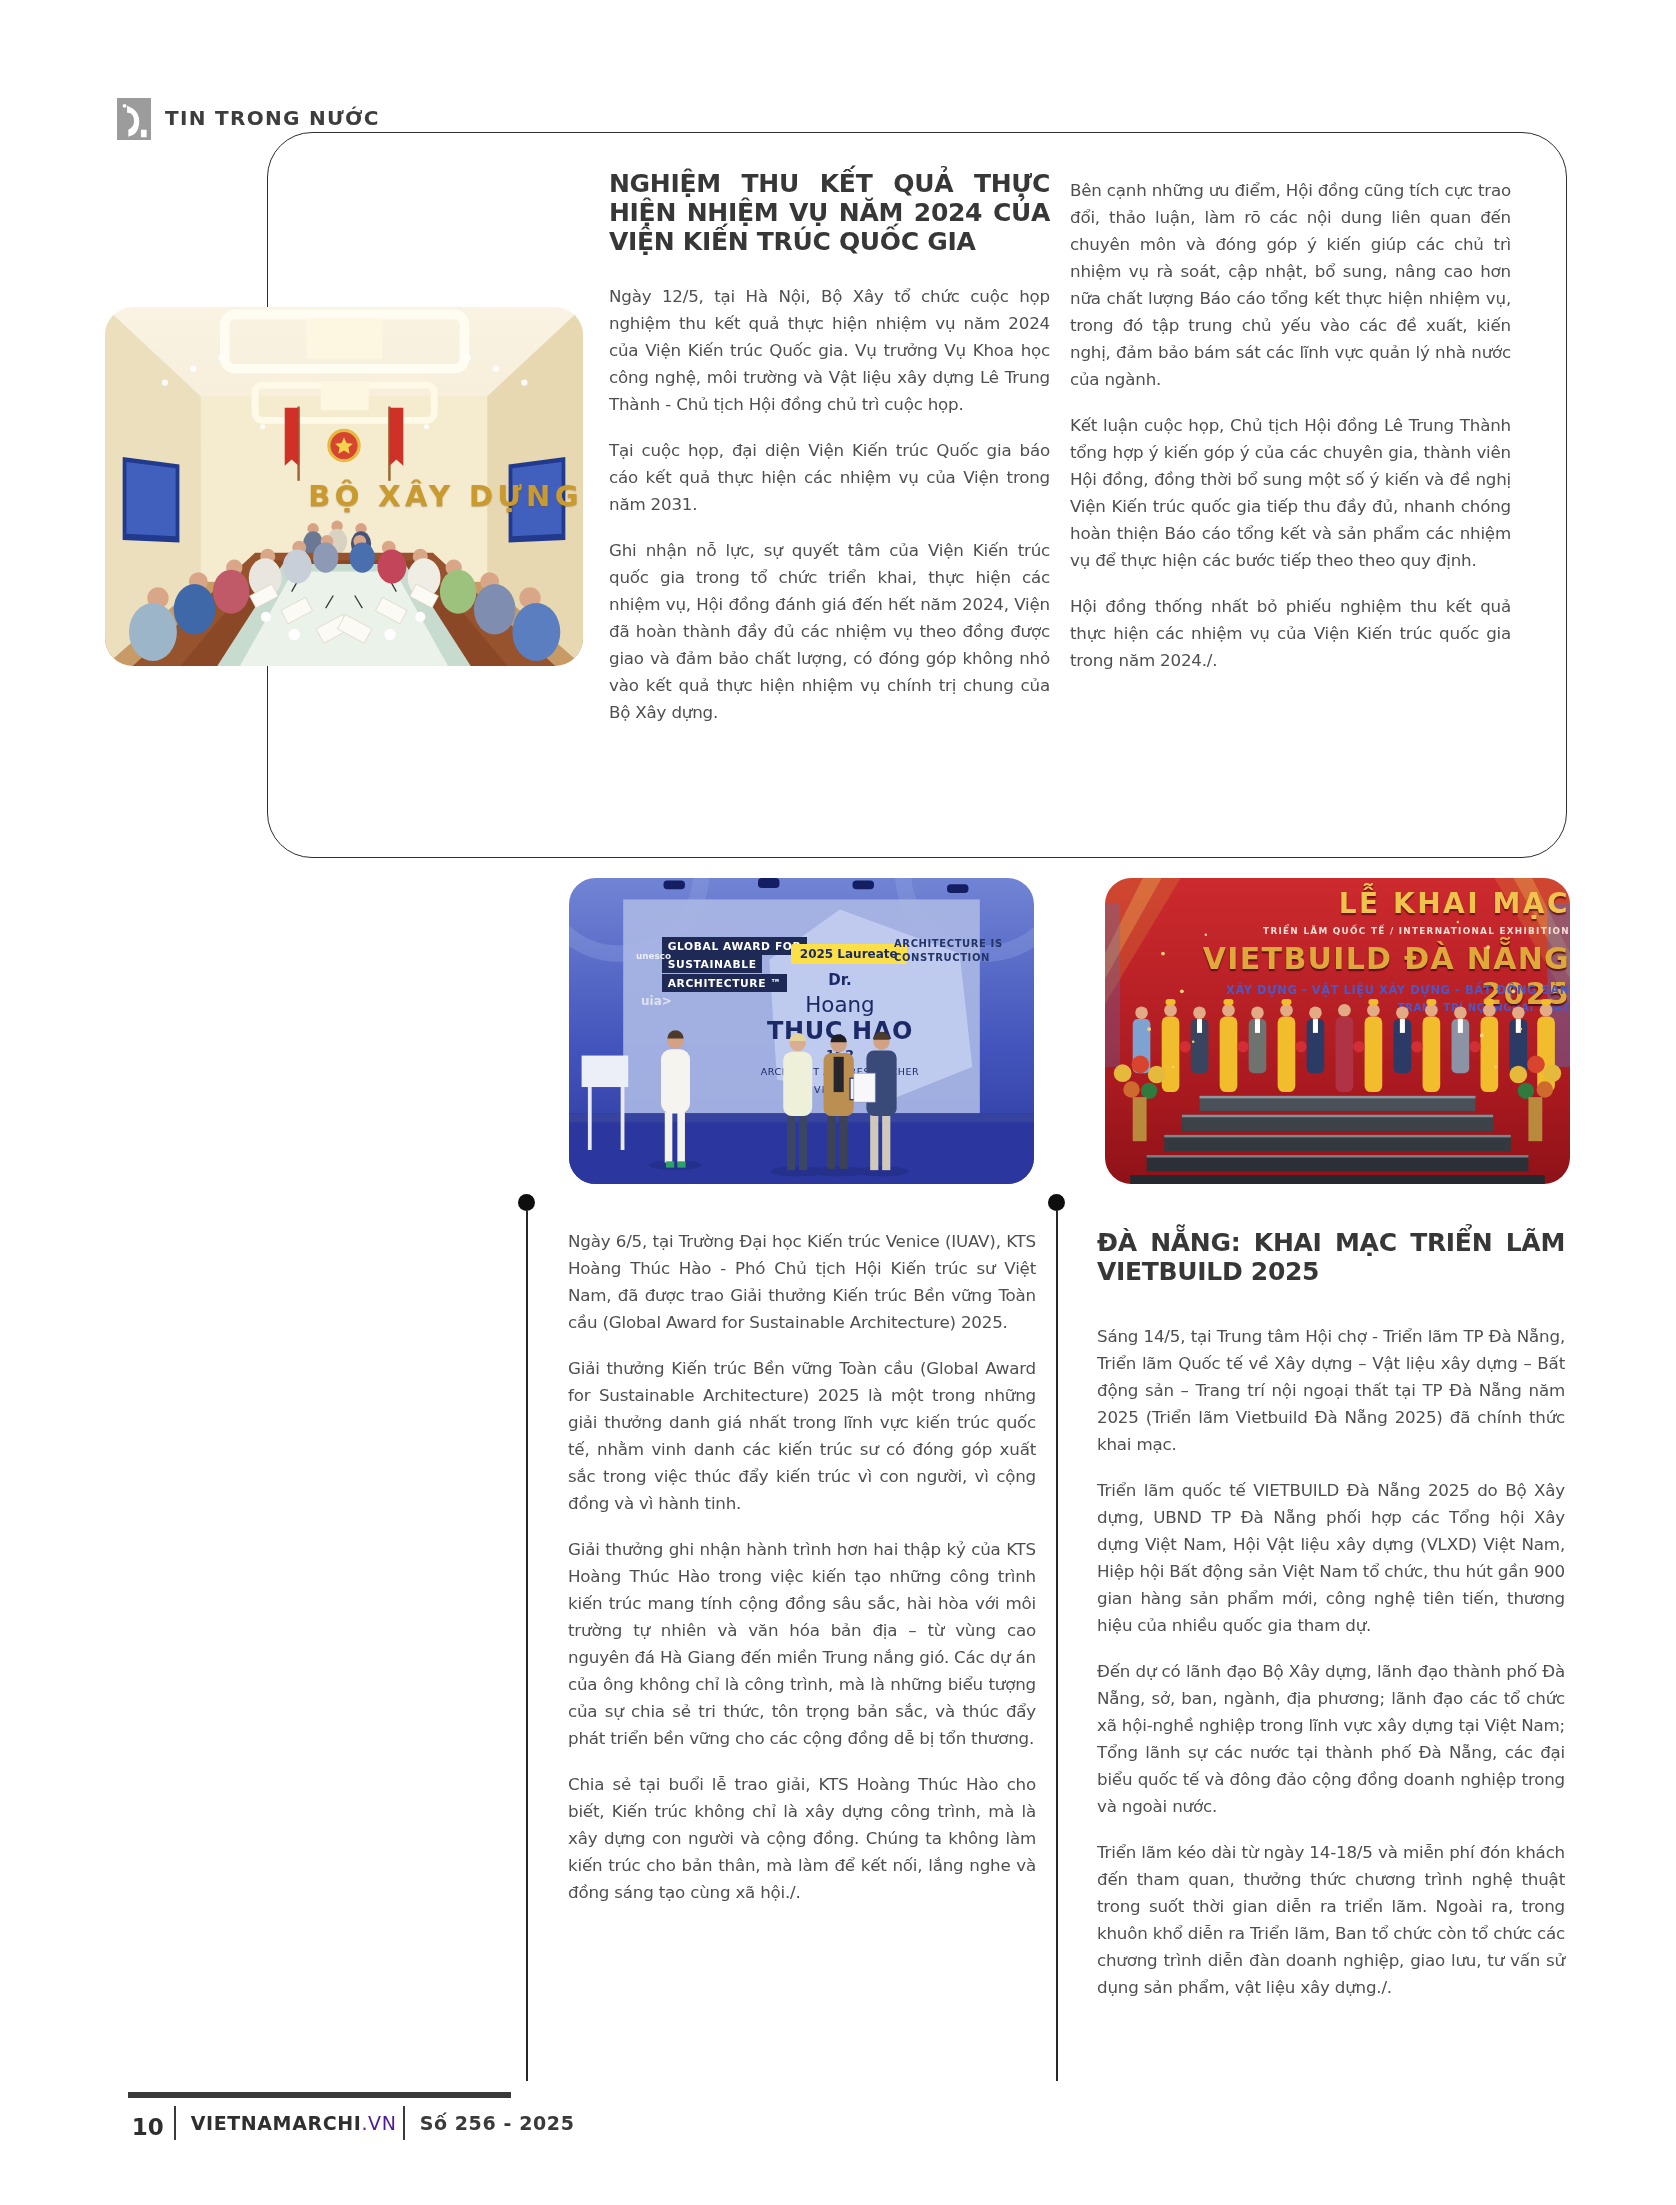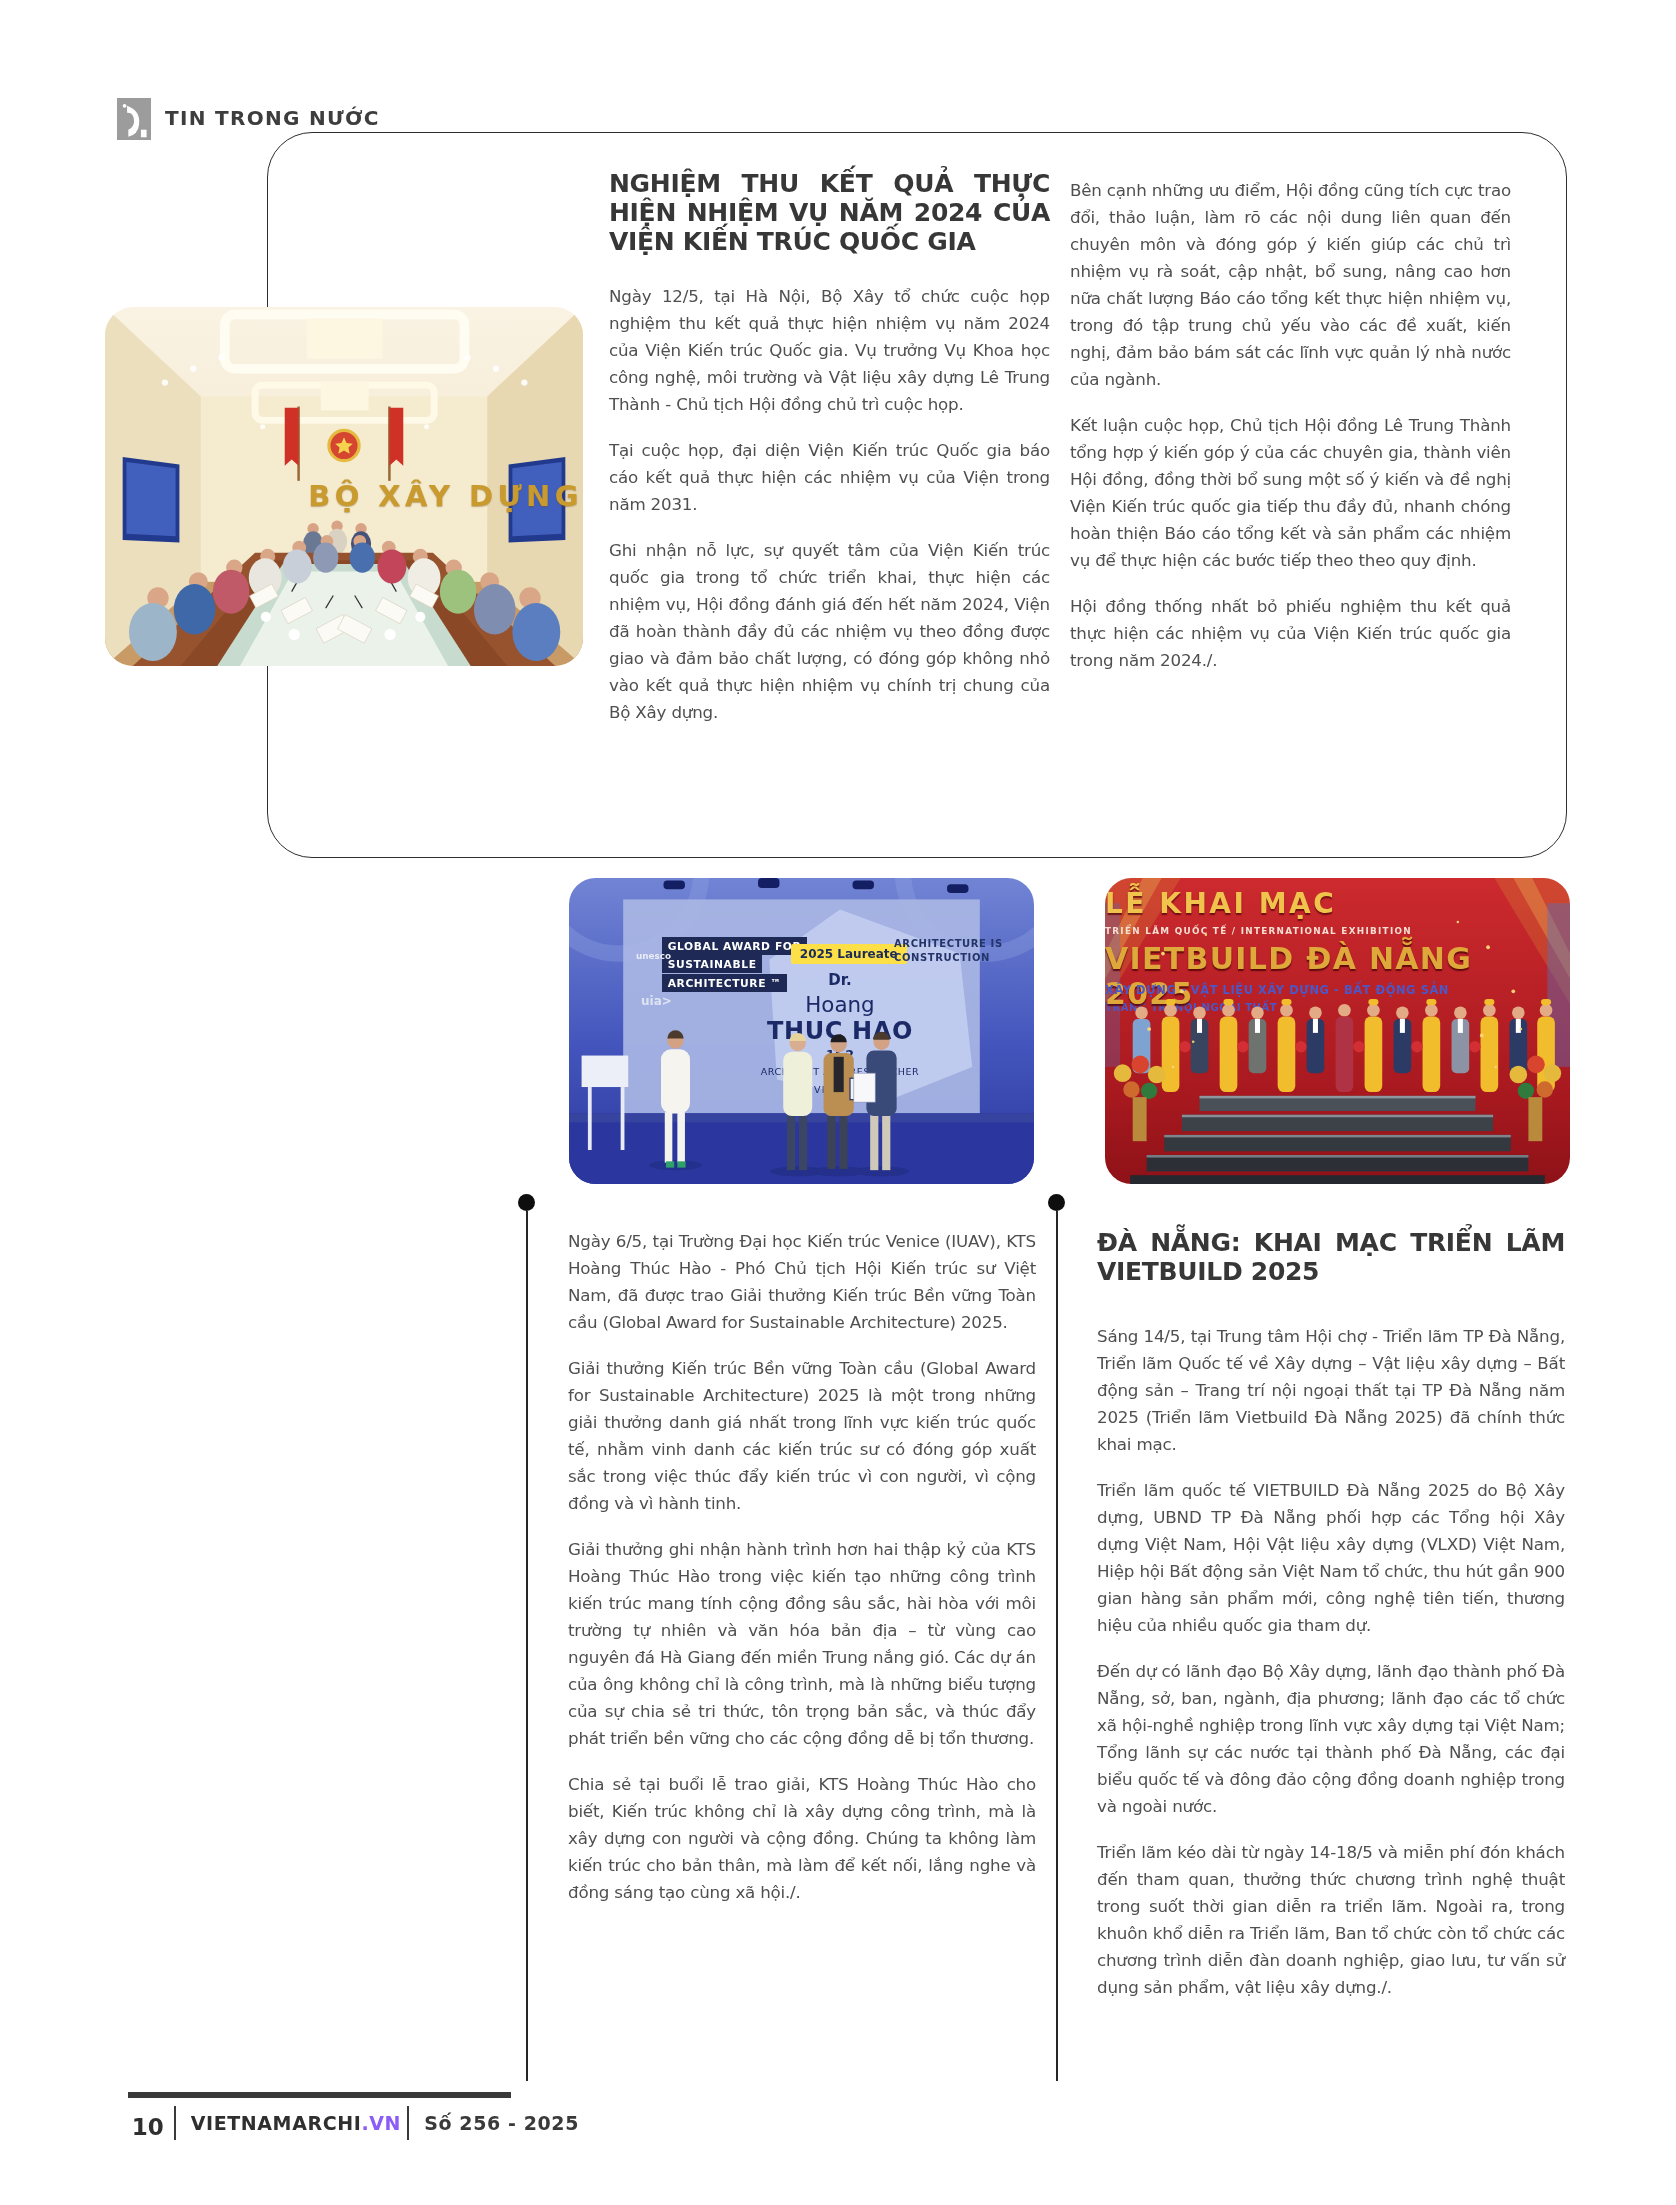--- a/index.html
+++ b/index.html
@@ -38,21 +38,21 @@
   .ap-hoang{top:114px;font-size:21.4px;}
   .ap-thuchao{top:139px;font-size:24px;font-weight:bold;letter-spacing:0.6px;}
   .ap-mark{top:169px;font-size:12.6px;font-weight:bold;}
   .ap-role{top:188px;font-size:9.5px;letter-spacing:0.6px;z-index:2;}
   .ap-country{top:206px;font-size:9.5px;letter-spacing:1.3px;z-index:2;}
   .ap-slogan{left:325px;top:59px;width:114px;font-size:10px;font-weight:bold;color:#223468;line-height:1.35;letter-spacing:0.6px;}
   .ap-unesco{left:67px;top:73px;font-size:8.8px;color:#e9edf8;font-weight:bold;}
   .ap-uia{left:72px;top:116px;font-size:12px;color:#dde2f2;font-weight:bold;}
   .z2{z-index:2;} .z5{z-index:5;}
 
-  .vb-c{left:0;right:0;text-align:left;}
+  .vb-c{left:0;right:0;text-align:right;}
   .vb-t1{top:8.8px;font-size:28px;font-weight:bold;color:#f0c34c;letter-spacing:2.5px;text-shadow:0 1.9px 1.3px rgba(90,8,10,.8);}
   .vb-t2{top:48px;font-size:8.8px;color:#f5ded2;letter-spacing:1.3px;font-weight:bold;}
   .vb-t3{top:63px;font-size:30px;font-weight:bold;color:#dfa83a;letter-spacing:1.3px;text-shadow:0 1.9px 1.3px rgba(80,6,8,.85);}
   .vb-t4{top:105px;font-size:11.4px;font-weight:bold;color:#4a58c8;letter-spacing:0.6px;}
   .vb-t5{top:124px;font-size:10px;font-weight:bold;color:#4a58c8;letter-spacing:0.6px;z-index:2;}
 
   
   .bullet{width:17px;height:17px;border-radius:50%;background:#0e0e0e;}
   .vline{width:1.9px;background:#262626;}
   .b2{left:518px;top:1194px;} .l2{left:526px;top:1211px;height:870px;}
@@ -60,21 +60,21 @@
   .a2-col{left:568px;top:1228px;width:468px;}
   .a3-col{left:1097px;top:1228px;width:468px;}
   .a2-col .art-title,.a3-col .art-title{margin-bottom:37px;}
 
   
   .f-rule{left:128px;top:2092px;width:383px;height:5.7px;background:#3a3a3a;}
   .f-row{left:128px;top:2105px;height:35px;display:flex;align-items:center;}
   .f-num{font-size:23px;font-weight:bold;color:#2f2f2f;padding:0 10px 0 3.8px;margin-top:8px;}
   .f-div{width:1.9px;height:34px;background:#3a3a3a;}
   .f-brand{font-size:19px;font-weight:bold;color:#2f2f2f;padding:0 6.3px 0 15px;letter-spacing:0.6px;}
-  .f-brand .vn{color:#8b5cf6;font-weight:bold;}
+  .f-brand .vn{color:#4c1d95;font-weight:normal;}
   .f-issue{font-size:19px;font-weight:bold;color:#3a3a3a;padding-left:15px;letter-spacing:0.6px;}
 </style>
 </head>
 <body>
 
 <div class="page">
 
   <div class="abs logo">
     <svg viewBox="0 0 54 66" width="34" height="42">
       <rect width="54" height="66" fill="#9c9c9c"></rect>

